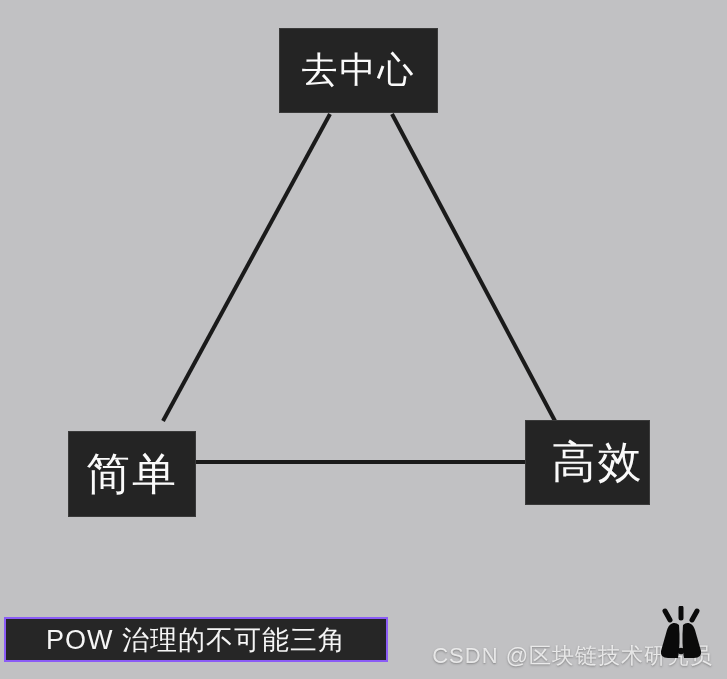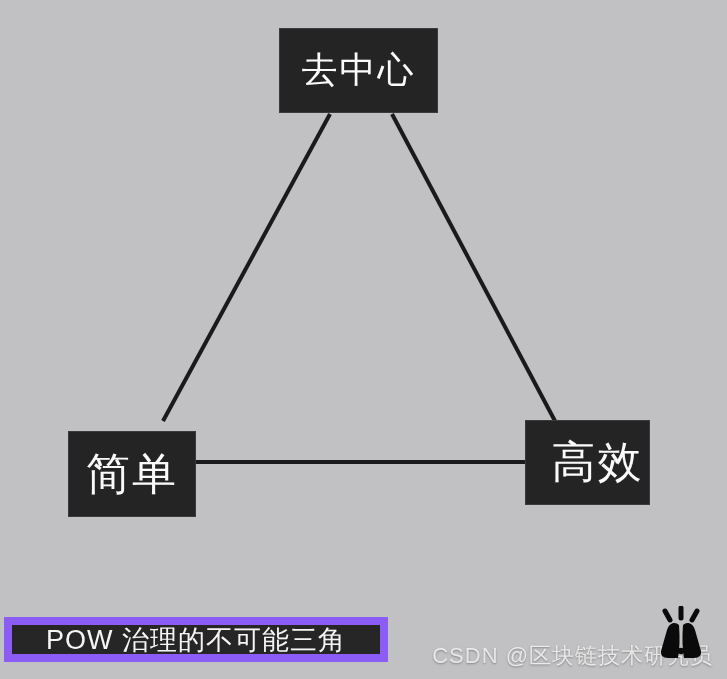--- a/index.html
+++ b/index.html
@@ -41,21 +41,21 @@
   .node-top    { left: 279px; top: 28px;  width: 159px; height: 85px; font-size: 36px; }
   .node-left   { left: 68px;  top: 420px; width: 128px; height: 86px; font-size: 44px; margin-top: 11px; }
   .node-right  { left: 525px; top: 420px; width: 125px; height: 85px; font-size: 44px; padding-left: 20px; }
   .caption {
     position: absolute;
     left: 4px;
     top: 617px;
     width: 384px;
     height: 45px;
     background: #262626;
-    border: 8px solid #8b5cf6;
+    border: 2px solid #8b5cf6;
     box-sizing: border-box;
     display: flex;
     align-items: center;
     justify-content: center;
     color: #f5f5f5;
     font-size: 27px;
     letter-spacing: 1px;
     white-space: nowrap;
   }
   .watermark-text {

